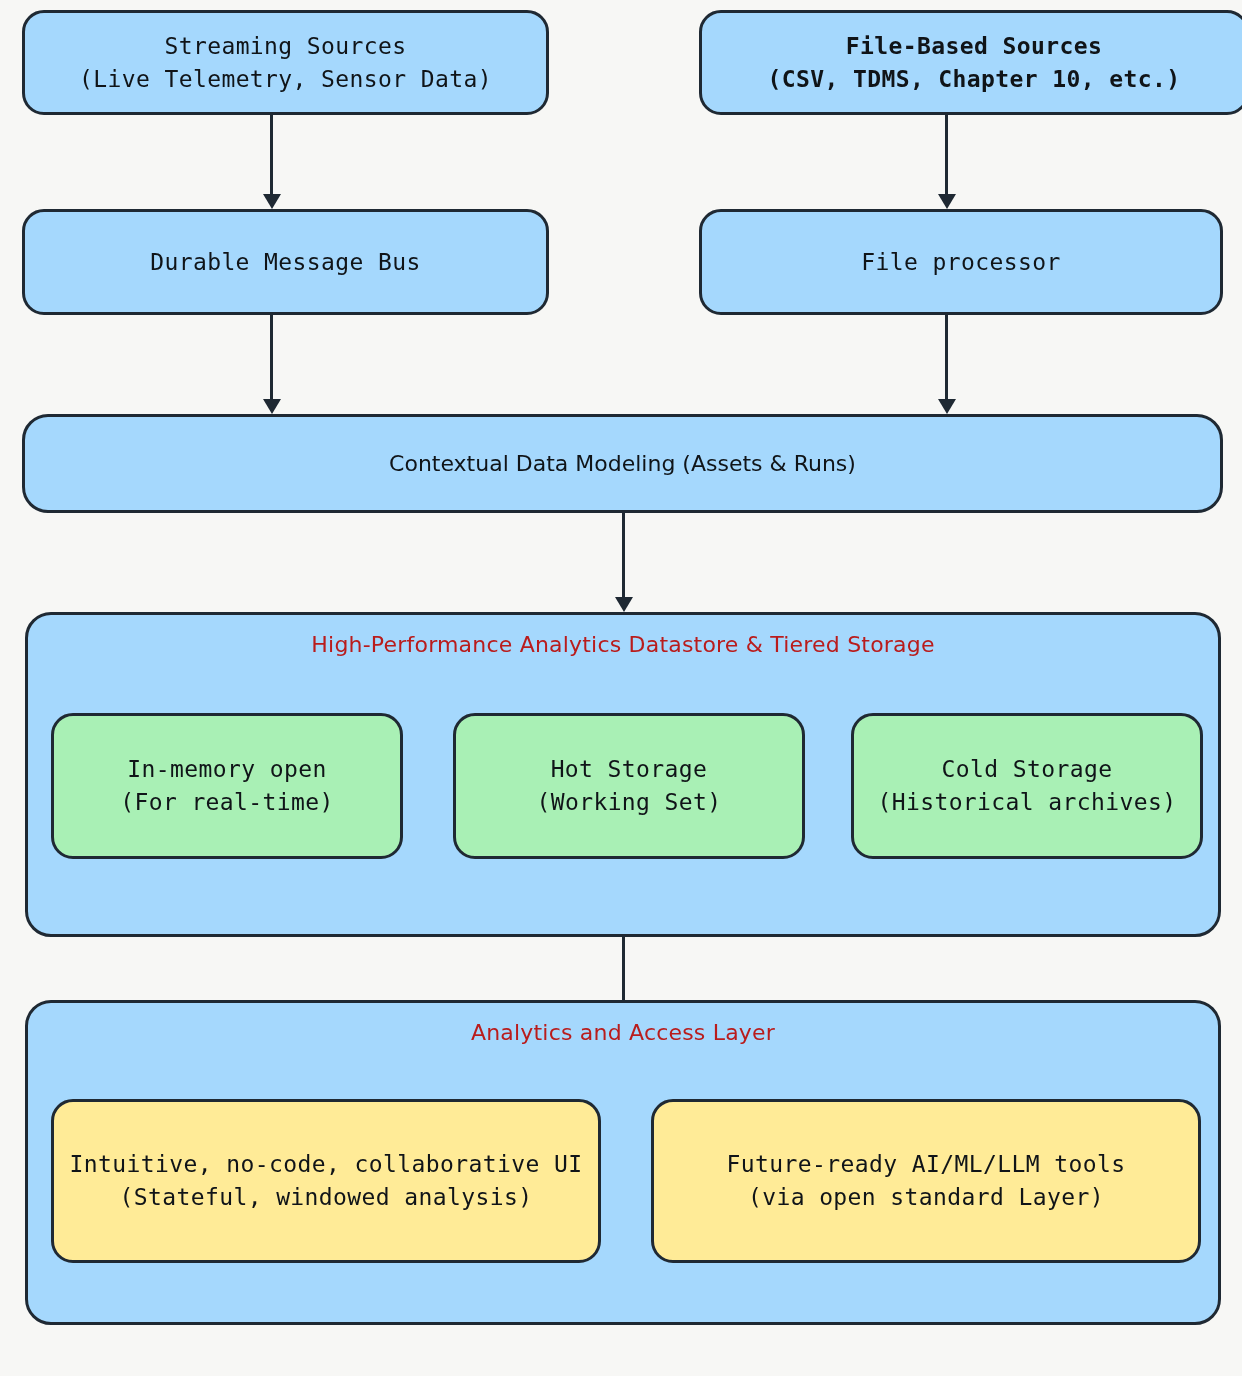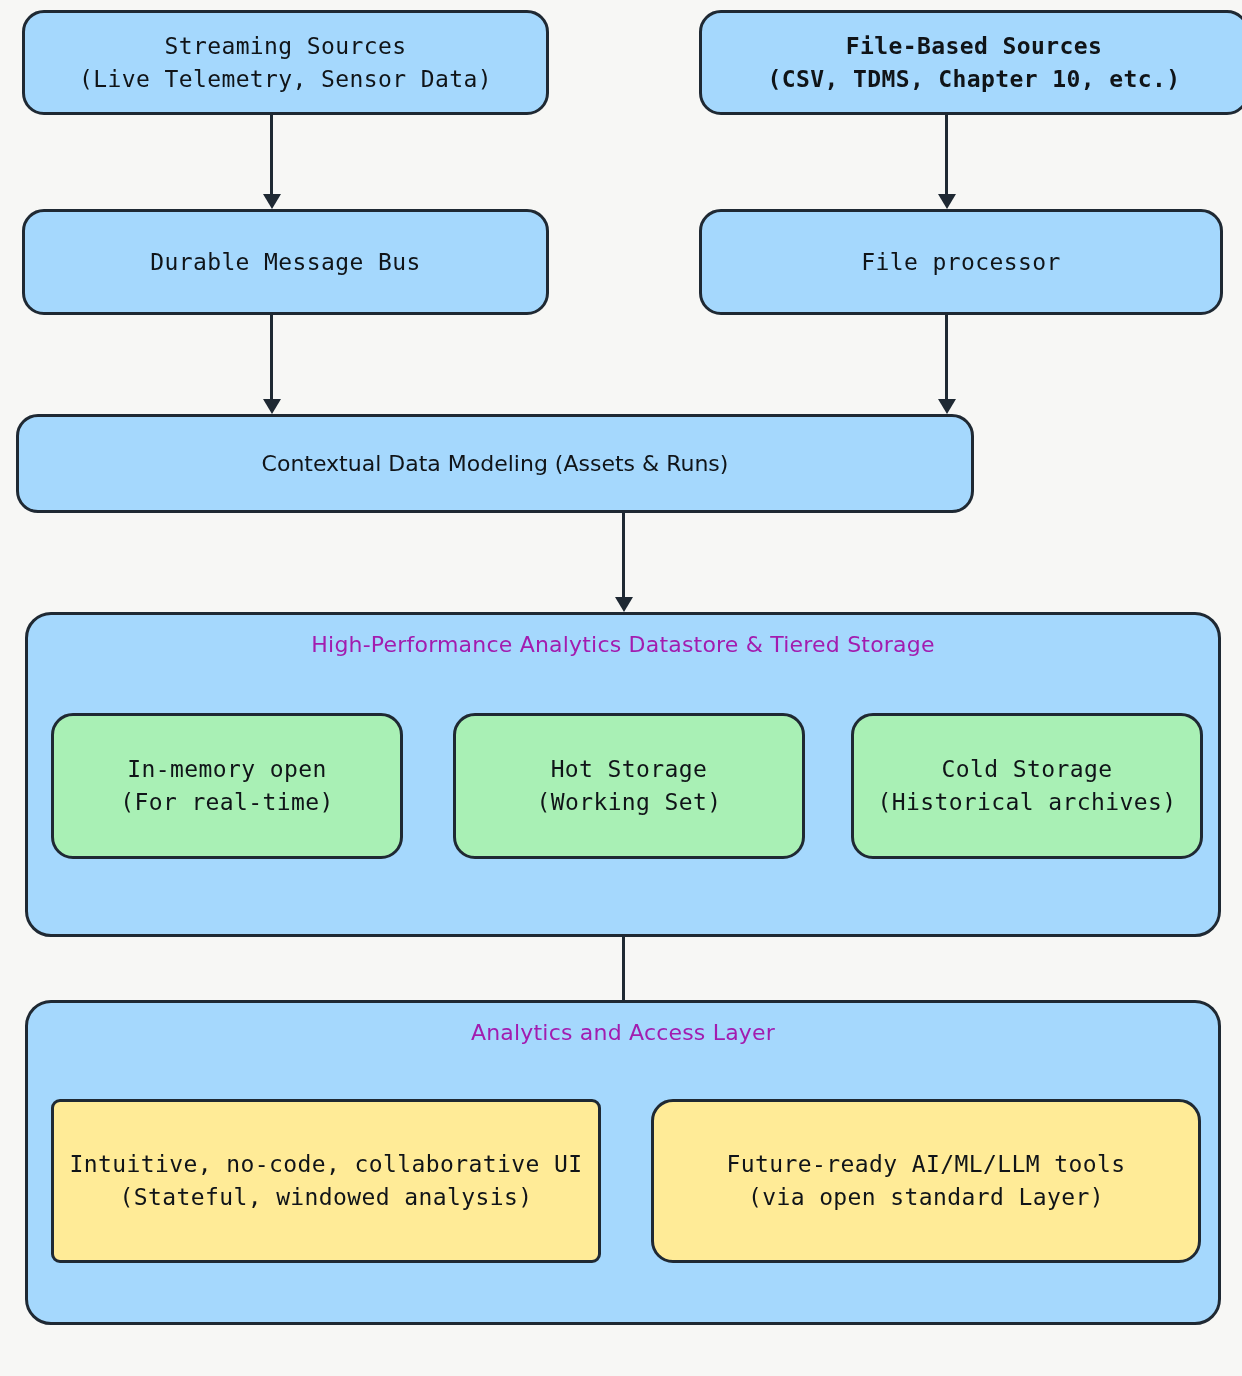--- a/index.html
+++ b/index.html
@@ -52,21 +52,21 @@
   }
   .group-title {
     position: absolute;
     top: 14px;
     left: 0;
     right: 0;
     text-align: center;
     font-family: "DejaVu Sans", "Liberation Sans", sans-serif;
     font-size: 22px;
     letter-spacing: 0.2px;
-    color: #a21caf;
+    color: #b91c1c;
     z-index: 3;
   }
 
   
   .sans-node {
     font-family: "DejaVu Sans", "Liberation Sans", sans-serif;
     font-size: 22px;
   }
 
   
@@ -119,21 +119,21 @@
   <div class="edge" style="left:270px; top:315px; width:3px; height:99px;">
     <div class="shaft" style="height:85px;"></div>
     <div class="head" style="top:84px;"></div>
   </div>
 
   <div class="edge" style="left:945px; top:315px; width:3px; height:99px;">
     <div class="shaft" style="height:85px;"></div>
     <div class="head" style="top:84px;"></div>
   </div>
 
-  <div class="node blue sans-node" style="left:16px; top:414px; width:958px; height:99px;">Contextual Data Modeling (Assets &amp; Runs)</div>
+  <div class="node blue sans-node" style="left:22px; top:414px; width:1201px; height:99px;border-radius:26px;">Contextual Data Modeling (Assets &amp; Runs)</div>
 
   <div class="edge" style="left:622px; top:513px; width:3px; height:99px;">
     <div class="shaft" style="height:85px;"></div>
     <div class="head" style="top:84px;"></div>
   </div>
 
   <div class="node blue group" style="left:25px; top:612px; width:1196px; height:325px;">
     <div class="group-title">High-Performance Analytics Datastore &amp; Tiered Storage</div>
 
     <div class="node green leaf" style="left:23px; top:98px; width:352px; height:146px;">In-memory open
@@ -147,20 +147,20 @@
   </div>
 
   <div class="edge" style="left:622px; top:937px; width:3px; height:103px;">
     <div class="shaft" style="height:89px;"></div>
     <div class="head" style="top:88px;"></div>
   </div>
 
   <div class="node blue group" style="left:25px; top:1000px; width:1196px; height:325px;">
     <div class="group-title">Analytics and Access Layer</div>
 
-    <div class="node yellow leaf" style="left:23px; top:96px; width:550px; height:164px;border-radius:9px;">Intuitive, no-code, collaborative UI
+    <div class="node yellow leaf" style="left:23px; top:96px; width:550px; height:164px;">Intuitive, no-code, collaborative UI
 (Stateful, windowed analysis)</div>
 
     <div class="node yellow leaf" style="left:623px; top:96px; width:550px; height:164px;">Future-ready AI/ML/LLM tools
 (via open standard Layer)</div>
   </div>
 
 </div>
 
 </body></html>

